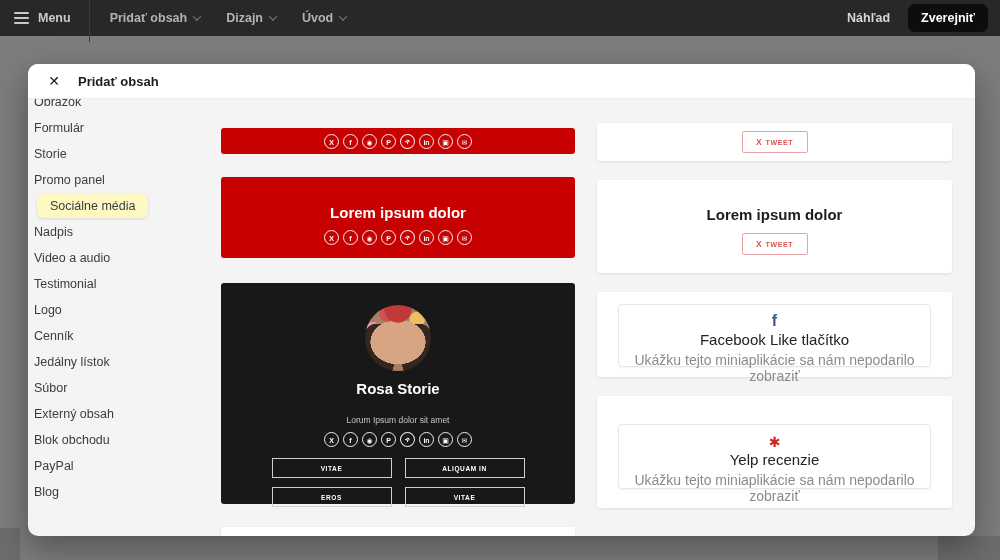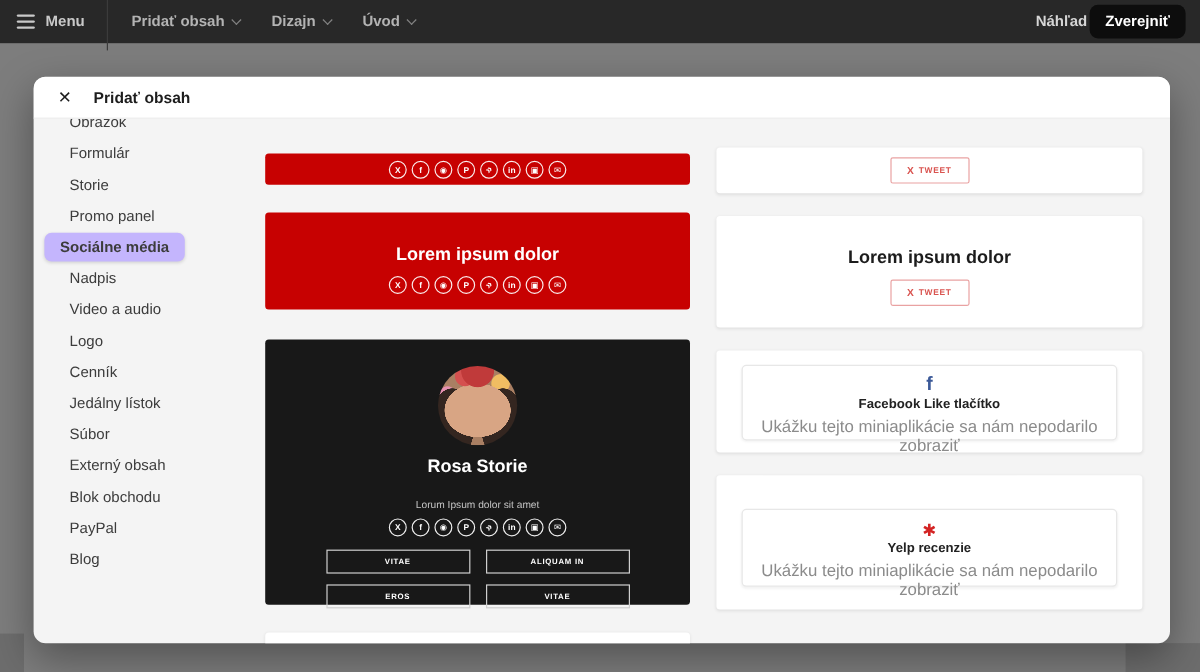--- a/index.html
+++ b/index.html
@@ -15,46 +15,46 @@
               height:48px;border-right:1px solid #3b3b3b;cursor:pointer;}
   .hamburger{width:15px;display:flex;flex-direction:column;gap:3px;}
   .hamburger i{display:block;height:2px;background:#c9c9c9;border-radius:1px;}
   .menu-label{font-size:12.5px;font-weight:700;color:#cscsc;color:#c9c9c9;}
   .topnav{display:flex;align-items:center;gap:26px;padding-left:20px;}
   .topnav-item{display:flex;align-items:center;font-size:12.5px;font-weight:700;
                color:#b3b3b3;cursor:pointer;}
   .caret{width:5px;height:5px;border-right:1.6px solid currentColor;
          border-bottom:1.6px solid currentColor;transform:rotate(45deg) translate(-1px,-1px);
          margin-left:7px;opacity:.65;}
-  .topbar-right{margin-left:auto;display:flex;align-items:center;gap:2px;padding-right:12px;}
+  .topbar-right{margin-left:auto;display:flex;align-items:center;gap:18px;padding-right:12px;}
   .preview-link{font-size:12.5px;font-weight:700;color:#d6d6d6;cursor:pointer;}
   .publish-btn{background:#0d0d0d;color:#fff;font-size:12.5px;font-weight:700;
                padding:7px 13px;border-radius:7px;border:none;cursor:pointer;
                font-family:inherit;}
 
   
   .under-right{left:938px;top:536px;width:62px;height:24px;background:#6d6d6d;}
   .under-left{left:0;top:528px;width:20px;height:32px;background:#6d6d6d;}
 
   
   .modal{left:28px;top:64px;width:947px;height:472px;background:#f4f4f4;
          border-radius:10px;box-shadow:0 12px 34px rgba(0,0,0,.35);overflow:hidden;}
   .modal-header{position:absolute;left:0;top:0;right:0;height:34px;background:#fff;
                 border-bottom:1px solid #ececec;display:flex;align-items:center;
                 padding-left:16px;z-index:6;}
   .close-x{font-size:14px;color:#1d1d1d;cursor:pointer;width:20px;text-align:center;}
   .modal-title{font-size:13px;font-weight:700;color:#1d1d1d;margin-left:14px;}
 
   
   .sidebar{position:absolute;left:0;top:25px;width:192px;bottom:0;z-index:2;}
-  .side-item{height:26px;display:flex;align-items:center;padding-left:30px;
+  .side-item{height:26px;display:flex;align-items:center;padding-left:6px;
              font-size:12.5px;color:#3c3c3c;cursor:pointer;white-space:nowrap;}
   .side-item.selected{padding:0;}
-  .side-item.selected span{background:#c4b5fd;border-radius:6px;padding:5px 13px;
-             margin-left:9px;font-weight:700;box-shadow:0 1px 3px rgba(0,0,0,.14);}
+  .side-item.selected span{background:#fef9c3;border-radius:6px;padding:5px 13px;
+             margin-left:9px;font-weight:400;box-shadow:0 1px 3px rgba(0,0,0,.14);}
 
   
   .card{position:absolute;border-radius:3px;}
   .whitecard{background:#fff;box-shadow:0 1px 3px rgba(0,0,0,.09);}
   .icon-row{display:flex;justify-content:center;gap:4px;}
   .sicon{width:15px;height:15px;border:1px solid rgba(255,255,255,.92);border-radius:50%;
          color:#fff;font-size:7px;line-height:15px;text-align:center;font-weight:700;
          box-sizing:border-box;}
   .sicon.rss{transform:rotate(-45deg);font-size:9px;line-height:13px;}
 
@@ -100,21 +100,21 @@
   .r2 .tweet-btn{margin:10px auto 0;}
   .r3{left:569px;top:228px;width:355px;height:85px;}
   .r4{left:569px;top:332px;width:355px;height:112px;}
   .widget-box{position:absolute;left:21px;right:21px;border:1px solid #e7e7e7;
               border-radius:4px;background:#fff;box-shadow:0 1px 2px rgba(0,0,0,.05);
               text-align:center;}
   .r3 .widget-box{top:12px;height:61px;}
   .r4 .widget-box{top:28px;height:63px;}
   .fb-glyph{color:#3b5998;font-size:16px;font-weight:700;margin-top:8px;line-height:16px;}
   .yelp-glyph{color:#d32323;font-size:14px;font-weight:700;margin-top:10px;line-height:14px;}
-  .widget-title{font-size:11px;font-weight:700;color:#222;margin-top:2px;}
+  .widget-title{font-size:15px;font-weight:400;color:#222;margin-top:2px;}
   .widget-sub{font-size:14px;color:#8b8b8b;margin-top:4px;text-align:center;}
 </style>
 </head>
 <body>
 
 <div class="abs topbar">
   <div class="menu-block">
     <span class="hamburger">
         <i></i>
         <i></i>
@@ -150,20 +150,21 @@
   <div class="sidebar">
     <div class="side-item">Obrázok</div>
     <div class="side-item">Formulár</div>
     <div class="side-item">Storie</div>
     <div class="side-item">Promo panel</div>
     <div class="side-item selected">
         <span>Sociálne média</span>
       </div>
     <div class="side-item">Nadpis</div>
     <div class="side-item">Video a audio</div>
+    <div class="side-item">Testimonial</div>
     <div class="side-item">Logo</div>
     <div class="side-item">Cenník</div>
     <div class="side-item">Jedálny lístok</div>
     <div class="side-item">Súbor</div>
     <div class="side-item">Externý obsah</div>
     <div class="side-item">Blok obchodu</div>
     <div class="side-item">PayPal</div>
     <div class="side-item">Blog</div>
   </div>
 

